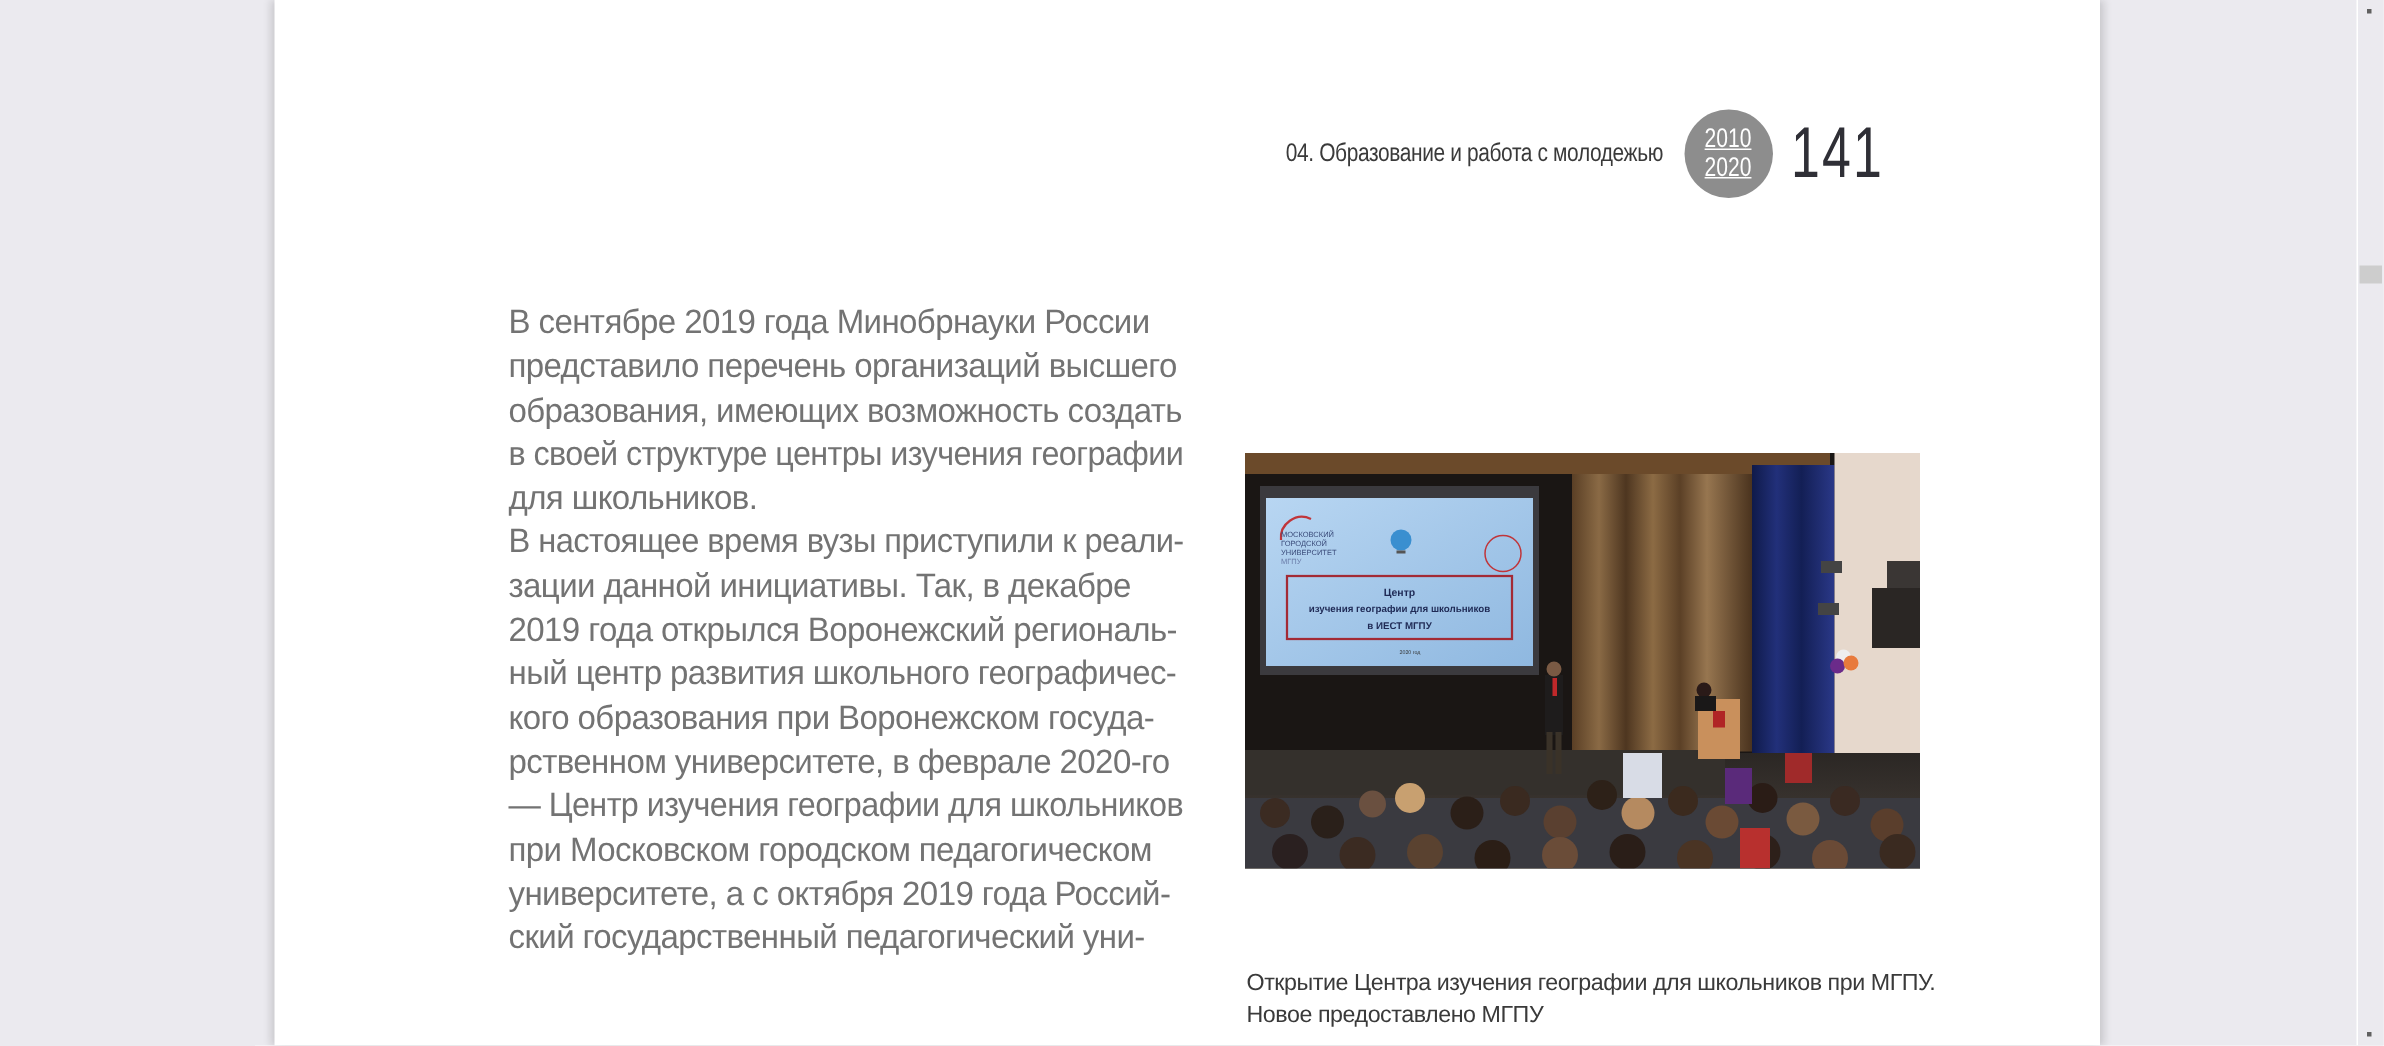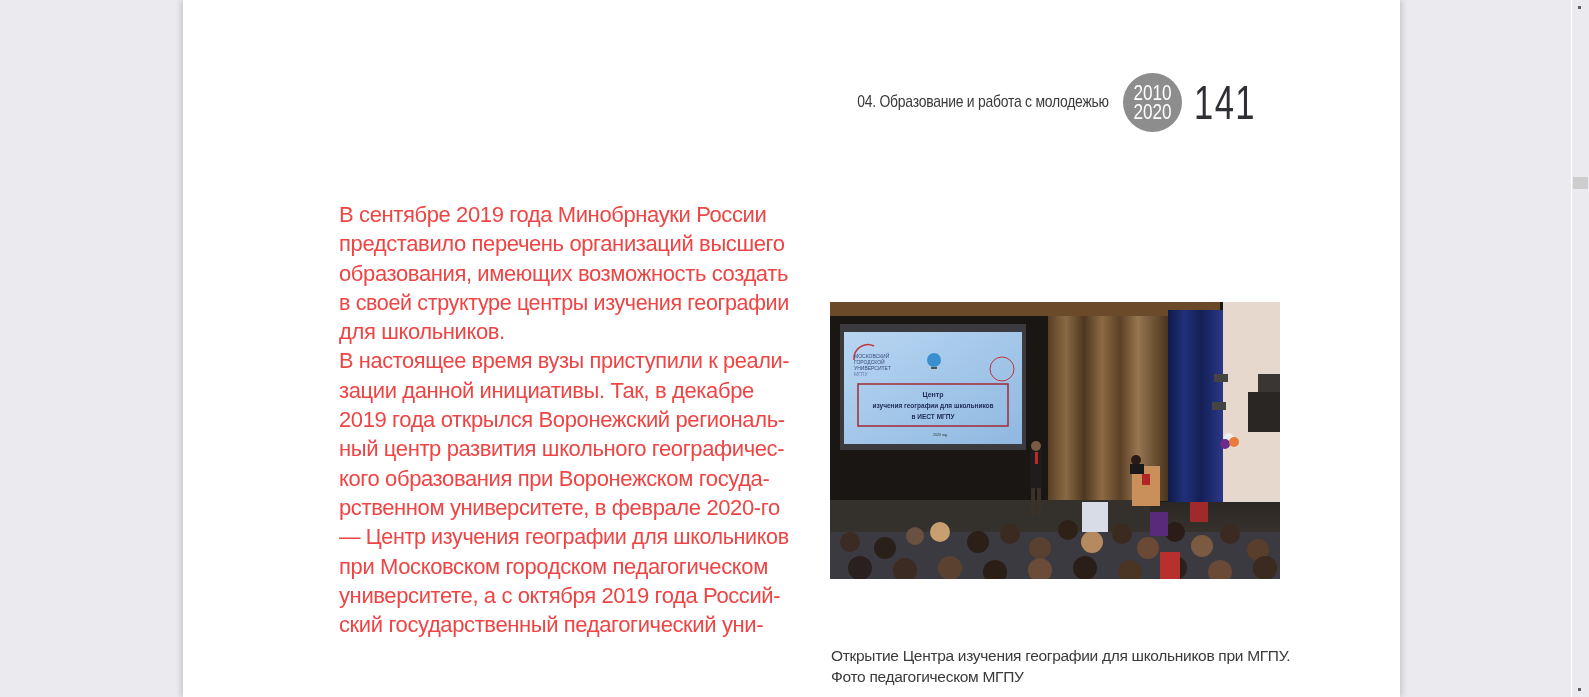--- a/index.html
+++ b/index.html
@@ -22,31 +22,31 @@
   .section-title {
     font-family: "Liberation Sans", sans-serif;
     font-size: 17px; color: #3a3a3a; letter-spacing: -0.3px;
     transform: scaleX(0.82); transform-origin: right center;
     white-space: nowrap;
   }
   .year-badge {
     width: 59px; height: 59px; border-radius: 50%;
     background: #8d8d8d; color: #ffffff;
     display: flex; flex-direction: column; align-items: center; justify-content: center;
-    font-size: 22px; line-height: 19px;
+    font-size: 18px; line-height: 19px; text-decoration: underline;
   }
   .year-badge span { display: block; transform: scaleX(0.78); }
   .page-number {
     font-size: 48px; color: #2f2f36; font-weight: normal;
     transform: scaleX(0.72); transform-origin: left center; letter-spacing: 2px;
     margin-left: -2px;
   }
   .col {
     position: absolute; top: 200px;
-    font-size: 22.5px; line-height: 29.3px; color: #ef4444;
+    font-size: 22.5px; line-height: 29.3px; color: #737373;
     letter-spacing: -0.4px;
   }
   .col-left { left: 156px; width: 460px; }
   .col-right { left: 648px; width: 460px; }
   .line { display: block; white-space: nowrap; transform-origin: left center; }
   .photo {
     position: absolute; left: 647px; top: 302px; width: 450px; height: 277px;
     overflow: hidden; background: #201a16;
   }
   .caption {
@@ -208,21 +208,21 @@
           <rect x="252" y="200" width="26" height="30" fill="#d8dce6"></rect>
           <rect x="320" y="210" width="18" height="24" fill="#5a2a7a"></rect>
           <rect x="360" y="200" width="18" height="20" fill="#a02a2a"></rect>
           <rect x="330" y="250" width="20" height="27" fill="#b8302e"></rect>
         </g>
       </svg>
     </div>
 
     <div class="caption">
       <span class="line">Открытие Центра изучения географии для школьников при МГПУ.</span>
-      <span class="line">Фото педагогическом МГПУ</span>
+      <span class="line">Новое предоставлено МГПУ</span>
     </div>
 
   </div>
 </div>
 
 <div class="scrollbar">
   <div class="scroll-up"></div>
   <div class="scroll-thumb"></div>
   <div class="scroll-down"></div>
 </div>

